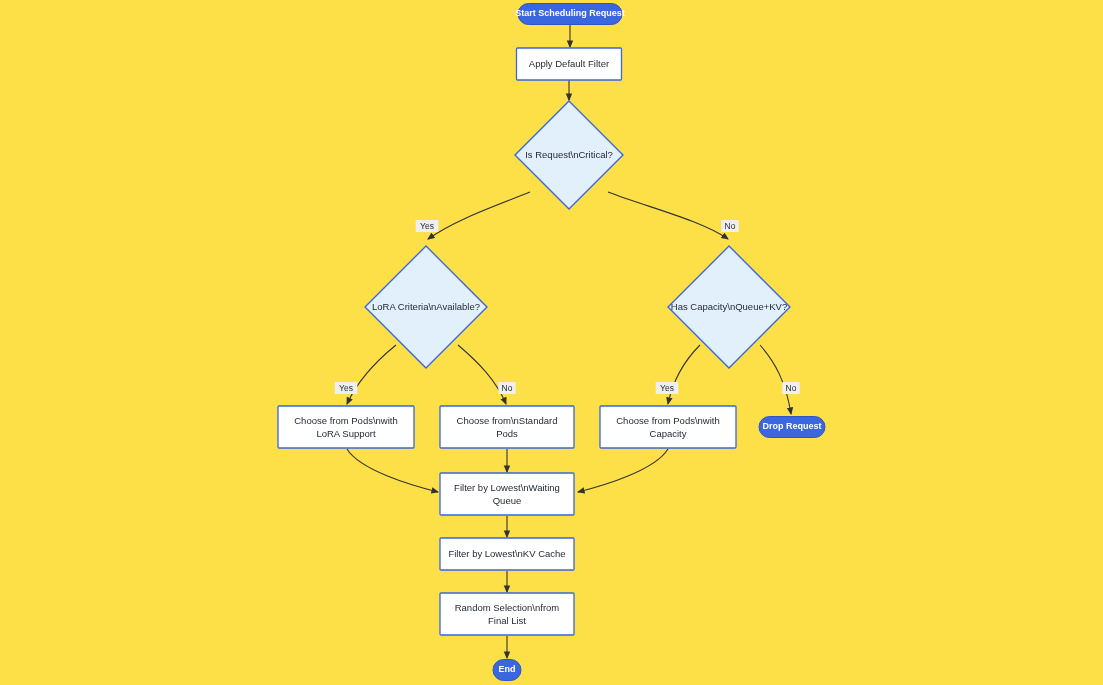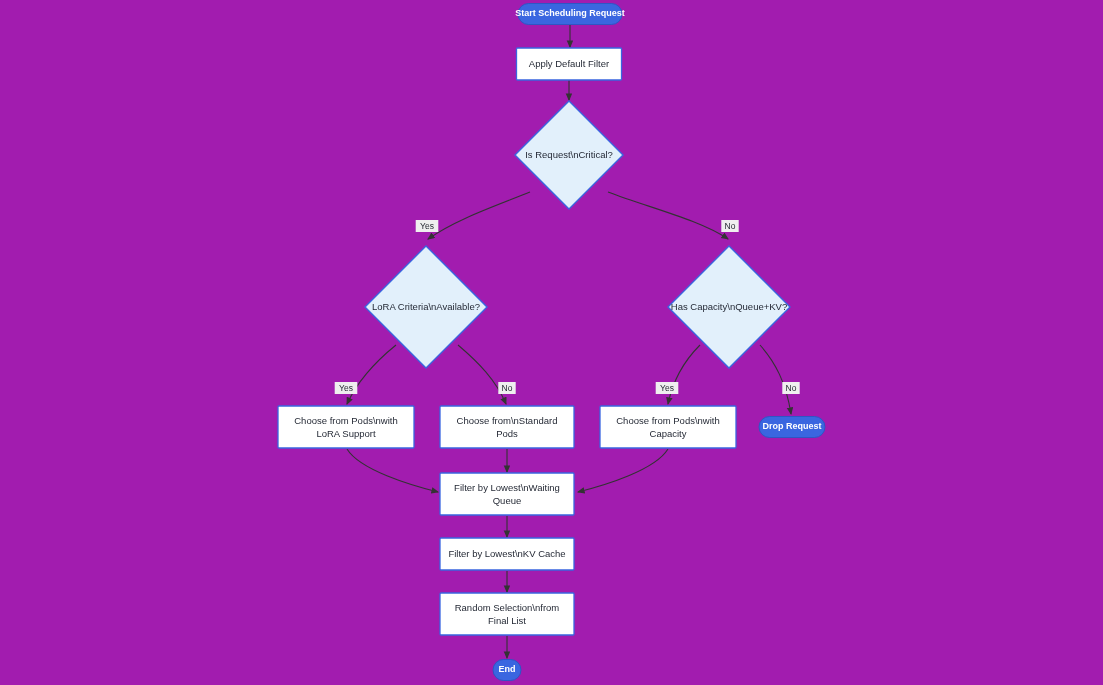--- a/index.html
+++ b/index.html
@@ -8,21 +8,21 @@
     padding: 0;
     background: #ffffff;
   }
   body {
     font-family: "Liberation Sans", sans-serif;
   }
   #canvas {
     position: relative;
     width: 1103px;
     height: 685px;
-    background: #a21caf;
+    background: #fde047;
     overflow: hidden;
   }
   svg.flow {
     position: absolute;
     top: 0;
     left: 0;
     width: 1103px;
     height: 685px;
   }
   .edge-path {

